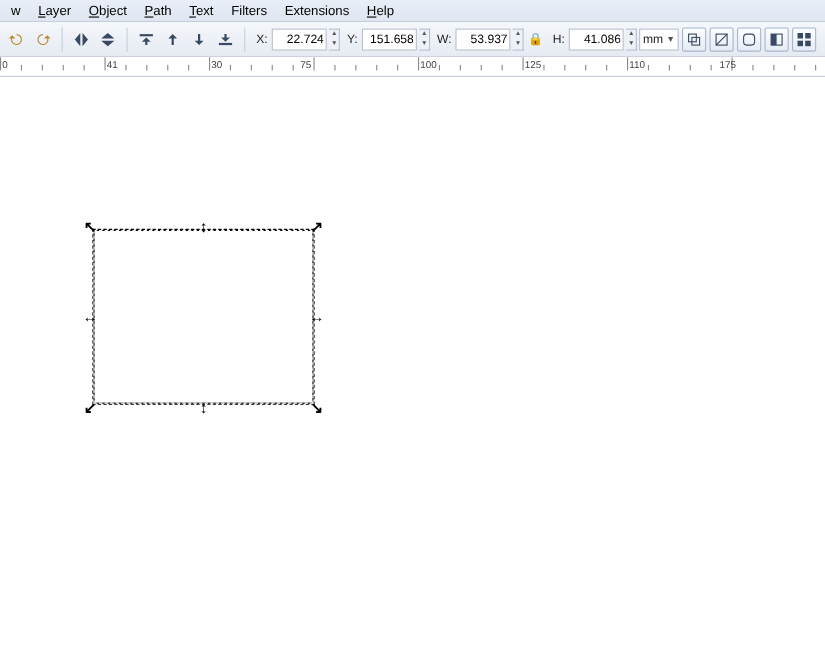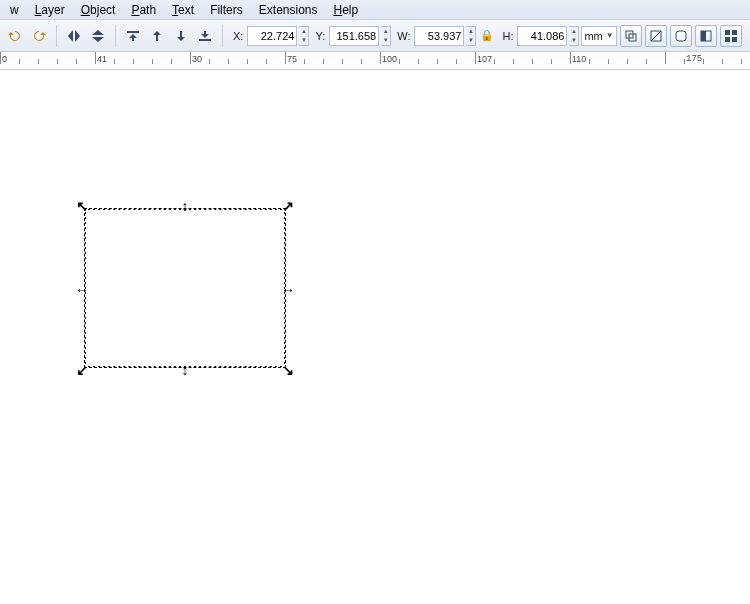--- a/index.html
+++ b/index.html
@@ -261,45 +261,45 @@
     <div class="tick minor" style="left: 133px;"></div>
     <div class="tick minor" style="left: 152px;"></div>
     <div class="tick minor" style="left: 171px;"></div>
     <div class="tick major" style="left: 190px;"></div>
     <div class="lbl" style="left: 192px;">30</div>
     <div class="tick minor" style="left: 209px;"></div>
     <div class="tick minor" style="left: 228px;"></div>
     <div class="tick minor" style="left: 247px;"></div>
     <div class="tick minor" style="left: 266px;"></div>
     <div class="tick major" style="left: 285px;"></div>
-    <div class="lbl" style="left: 287px;">75</div>
+    <div class="lbl" style="left: 273px;">75</div>
     <div class="tick minor" style="left: 304px;"></div>
     <div class="tick minor" style="left: 323px;"></div>
     <div class="tick minor" style="left: 342px;"></div>
     <div class="tick minor" style="left: 361px;"></div>
     <div class="tick major" style="left: 380px;"></div>
     <div class="lbl" style="left: 382px;">100</div>
     <div class="tick minor" style="left: 399px;"></div>
     <div class="tick minor" style="left: 418px;"></div>
     <div class="tick minor" style="left: 437px;"></div>
     <div class="tick minor" style="left: 456px;"></div>
     <div class="tick major" style="left: 475px;"></div>
-    <div class="lbl" style="left: 477px;">107</div>
+    <div class="lbl" style="left: 477px;">125</div>
     <div class="tick minor" style="left: 494px;"></div>
     <div class="tick minor" style="left: 513px;"></div>
     <div class="tick minor" style="left: 532px;"></div>
     <div class="tick minor" style="left: 551px;"></div>
     <div class="tick major" style="left: 570px;"></div>
     <div class="lbl" style="left: 572px;">110</div>
     <div class="tick minor" style="left: 589px;"></div>
     <div class="tick minor" style="left: 608px;"></div>
     <div class="tick minor" style="left: 627px;"></div>
     <div class="tick minor" style="left: 646px;"></div>
     <div class="tick major" style="left: 665px;"></div>
-    <div class="lbl" style="left: 686px; font-family: Liberation Mono, monospace;">175</div>
+    <div class="lbl" style="left: 654px;">175</div>
     <div class="tick minor" style="left: 684px;"></div>
     <div class="tick minor" style="left: 703px;"></div>
     <div class="tick minor" style="left: 722px;"></div>
     <div class="tick minor" style="left: 741px;"></div>
   </div>
 
 <div class="canvas">
   <div class="selrect" style="left: 85px; top: 139px; width: 200px; height: 158px;"></div>
   <div class="handle h-nw" style="left: 75px; top: 129px;">↖</div>
   <div class="handle h-n" style="left: 178px; top: 129px;">↕</div>

